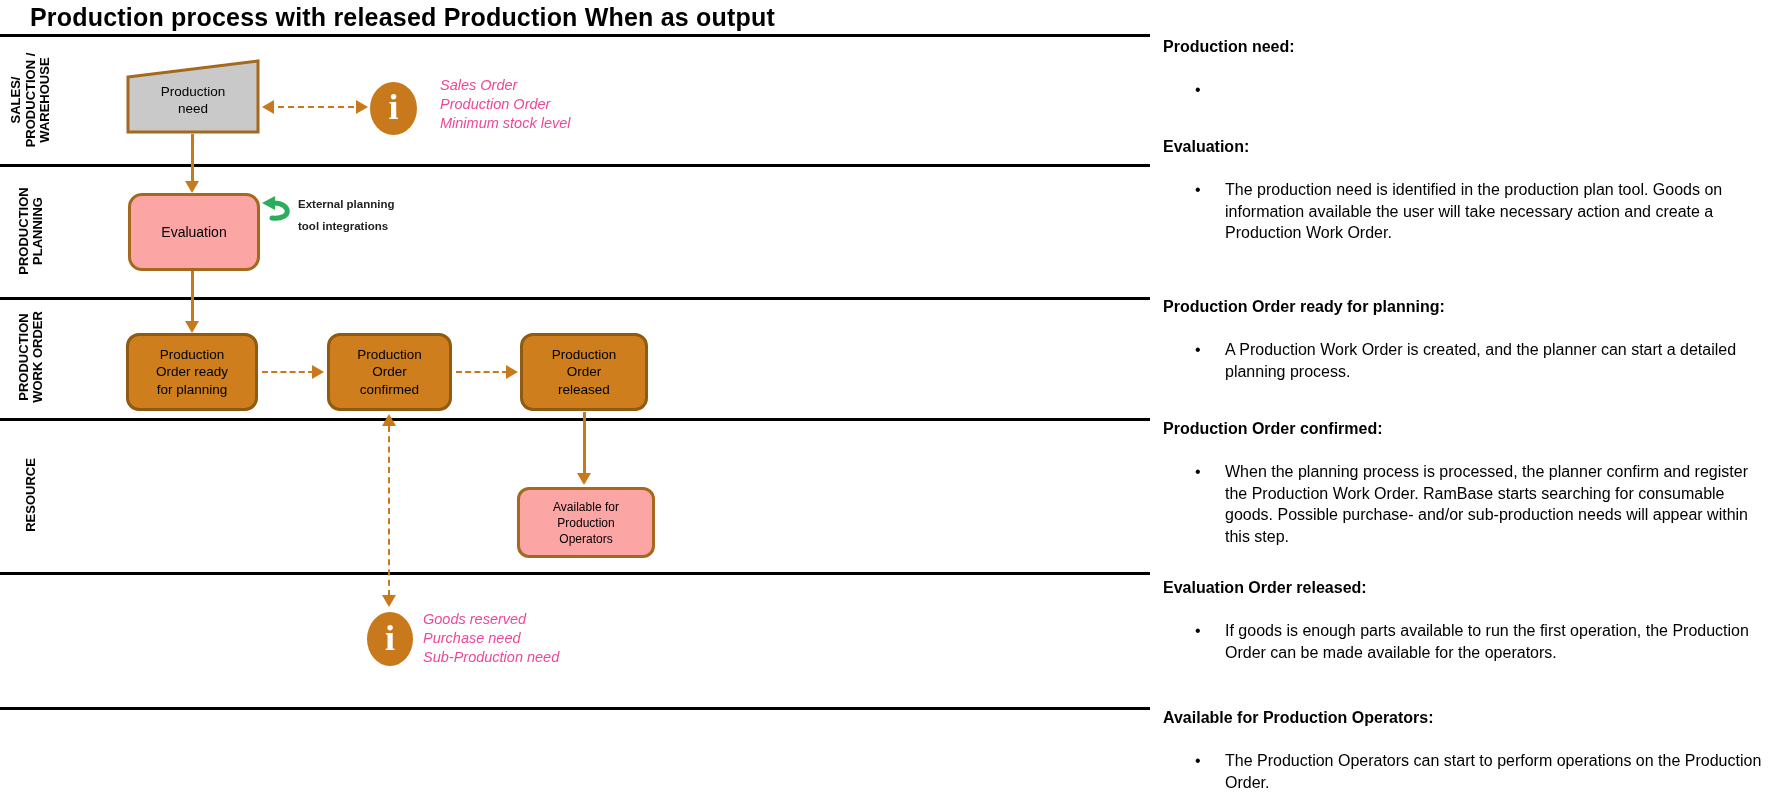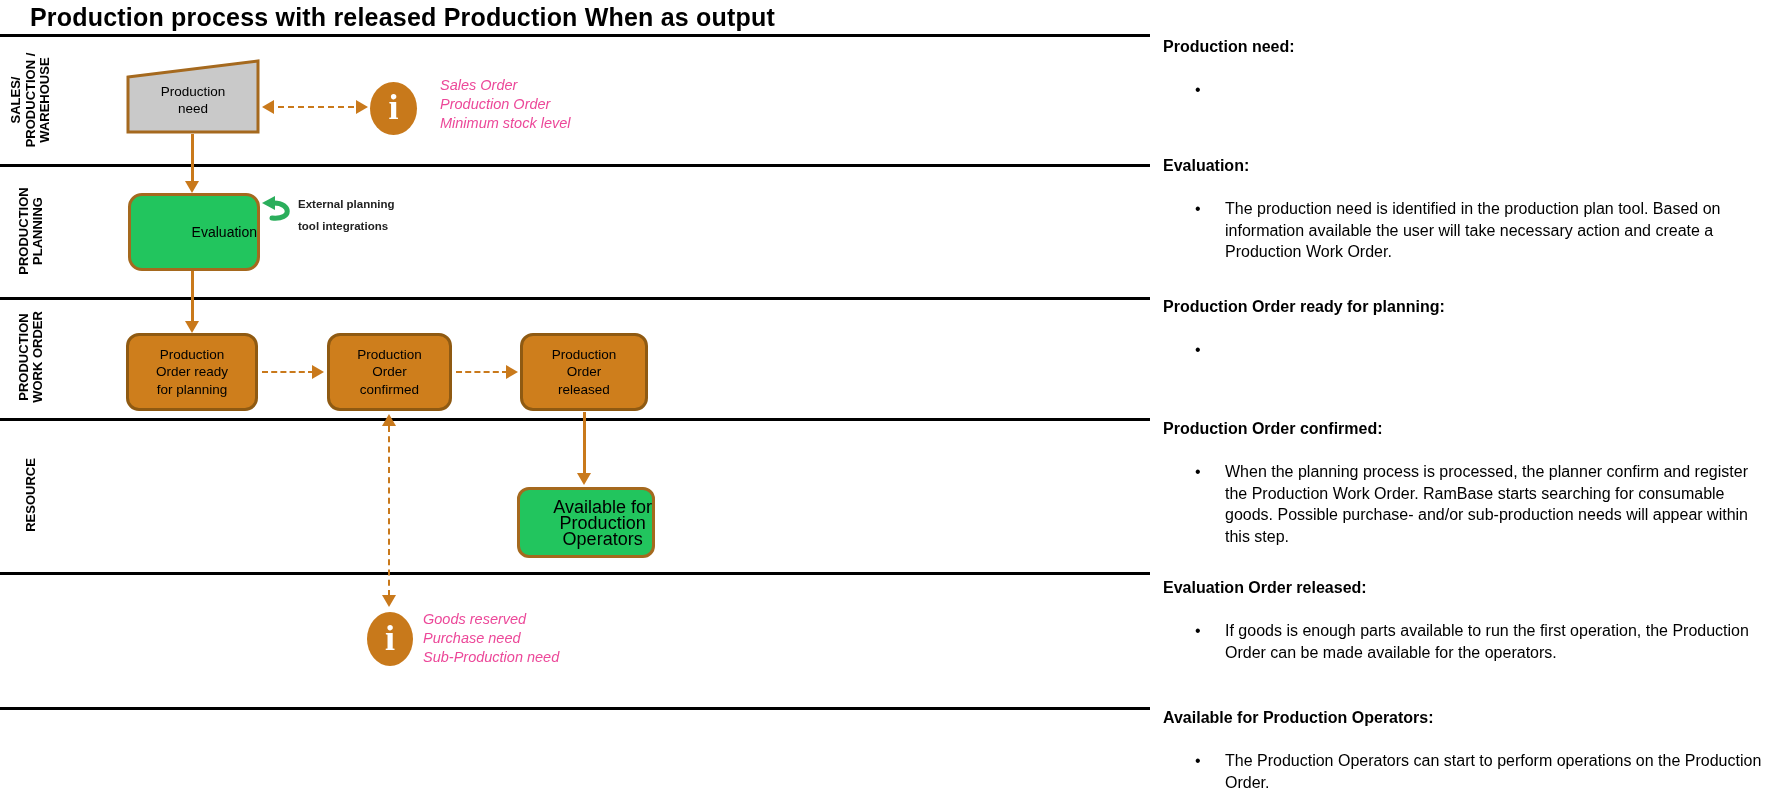--- a/index.html
+++ b/index.html
@@ -22,22 +22,22 @@
     transform:rotate(-90deg);font-weight:bold;font-size:13px;line-height:14.5px;
   }
 
   
   .shape-text{display:flex;align-items:center;justify-content:center;text-align:center;}
   .obox{
     background:#CE7E1C;border:3px solid #8F5A12;border-radius:13px;box-sizing:border-box;
     font-size:13.5px;line-height:17.5px;
   }
   .lbox{
-    background:#22c55e;border:3px solid #A5691E;border-radius:14px;box-sizing:border-box;
-    font-size:14px;line-height:17px;justify-content:flex-end;
+    background:#fca5a5;border:3px solid #A5691E;border-radius:14px;box-sizing:border-box;
+    font-size:14px;line-height:17px;
   }
 
   
   .vline{width:3px;background:#C9791B;}
   .dash-h{border-top:2px dashed #C9791B;height:0;}
   .dash-v{border-left:2px dashed #C9791B;width:0;}
   .ah{width:0;height:0;}
   .ah-down{border-left:7px solid transparent;border-right:7px solid transparent;border-top:12px solid #C9791B;}
   .ah-up{border-left:7px solid transparent;border-right:7px solid transparent;border-bottom:12px solid #C9791B;}
   .ah-right{border-top:7px solid transparent;border-bottom:7px solid transparent;border-left:12px solid #C9791B;}
@@ -127,52 +127,53 @@
 
 <div class="abs dash-h" style="left:262px;top:371px;width:52px;"></div>
 <div class="abs ah ah-right" style="left:312px;top:365px;"></div>
 
 <div class="abs dash-h" style="left:456px;top:371px;width:52px;"></div>
 <div class="abs ah ah-right" style="left:506px;top:365px;"></div>
 
 <div class="abs vline" style="left:583px;top:412px;height:63px;"></div>
 <div class="abs ah ah-down" style="left:577px;top:473px;"></div>
 
-<div class="abs lbox shape-text ml" style="left:517px;top:487px;width:138px;height:71px;border-radius:12px;font-size:18px;line-height:16px;">Available for
+<div class="abs lbox shape-text ml" style="left:517px;top:487px;width:138px;height:71px;border-radius:12px;font-size:12px;line-height:16px;">Available for
 Production
 Operators</div>
 
 <div class="abs ah ah-up" style="left:382px;top:414px;"></div>
 <div class="abs dash-v" style="left:388px;top:426px;height:170px;"></div>
 <div class="abs ah ah-down" style="left:382px;top:595px;"></div>
 
 <div class="abs info-icon" style="left:367px;top:612px;width:46px;height:54px;">
   <span>i</span>
 </div>
 <div class="abs note ml" style="left:423px;top:610px;">Goods reserved
 Purchase need
 Sub-Production need</div>
 
 <div class="abs rp-section" style="top:36px">
   <div class="rp-heading">Production need:</div>
   <div class="rp-bullet">
     <span class="rp-dot">•</span>
   </div>
 </div>
-<div class="abs rp-section" style="top:155px">
+<div class="abs rp-section" style="top:136px">
   <div class="rp-heading">Evaluation:</div>
   <div class="rp-bullet">
     <span class="rp-dot">•</span>
-    <span class="rp-text">The production need is identified in the production plan tool. Based on information available the user will take necessary action and create a Production Work Order.</span>
+    <span class="rp-text">The production need is identified in the production plan tool. Goods on information available the user will take necessary action and create a Production Work Order.</span>
   </div>
 </div>
 <div class="abs rp-section" style="top:296px">
   <div class="rp-heading">Production Order ready for planning:</div>
   <div class="rp-bullet">
     <span class="rp-dot">•</span>
+    <span class="rp-text">A Production Work Order is created, and the planner can start a detailed planning process.</span>
   </div>
 </div>
 <div class="abs rp-section" style="top:418px">
   <div class="rp-heading">Production Order confirmed:</div>
   <div class="rp-bullet">
     <span class="rp-dot">•</span>
     <span class="rp-text">When the planning process is processed, the planner confirm and register the Production Work Order. RamBase starts searching for consumable goods. Possible purchase- and/or sub-production needs will appear within this step.</span>
   </div>
 </div>
 <div class="abs rp-section" style="top:577px">

